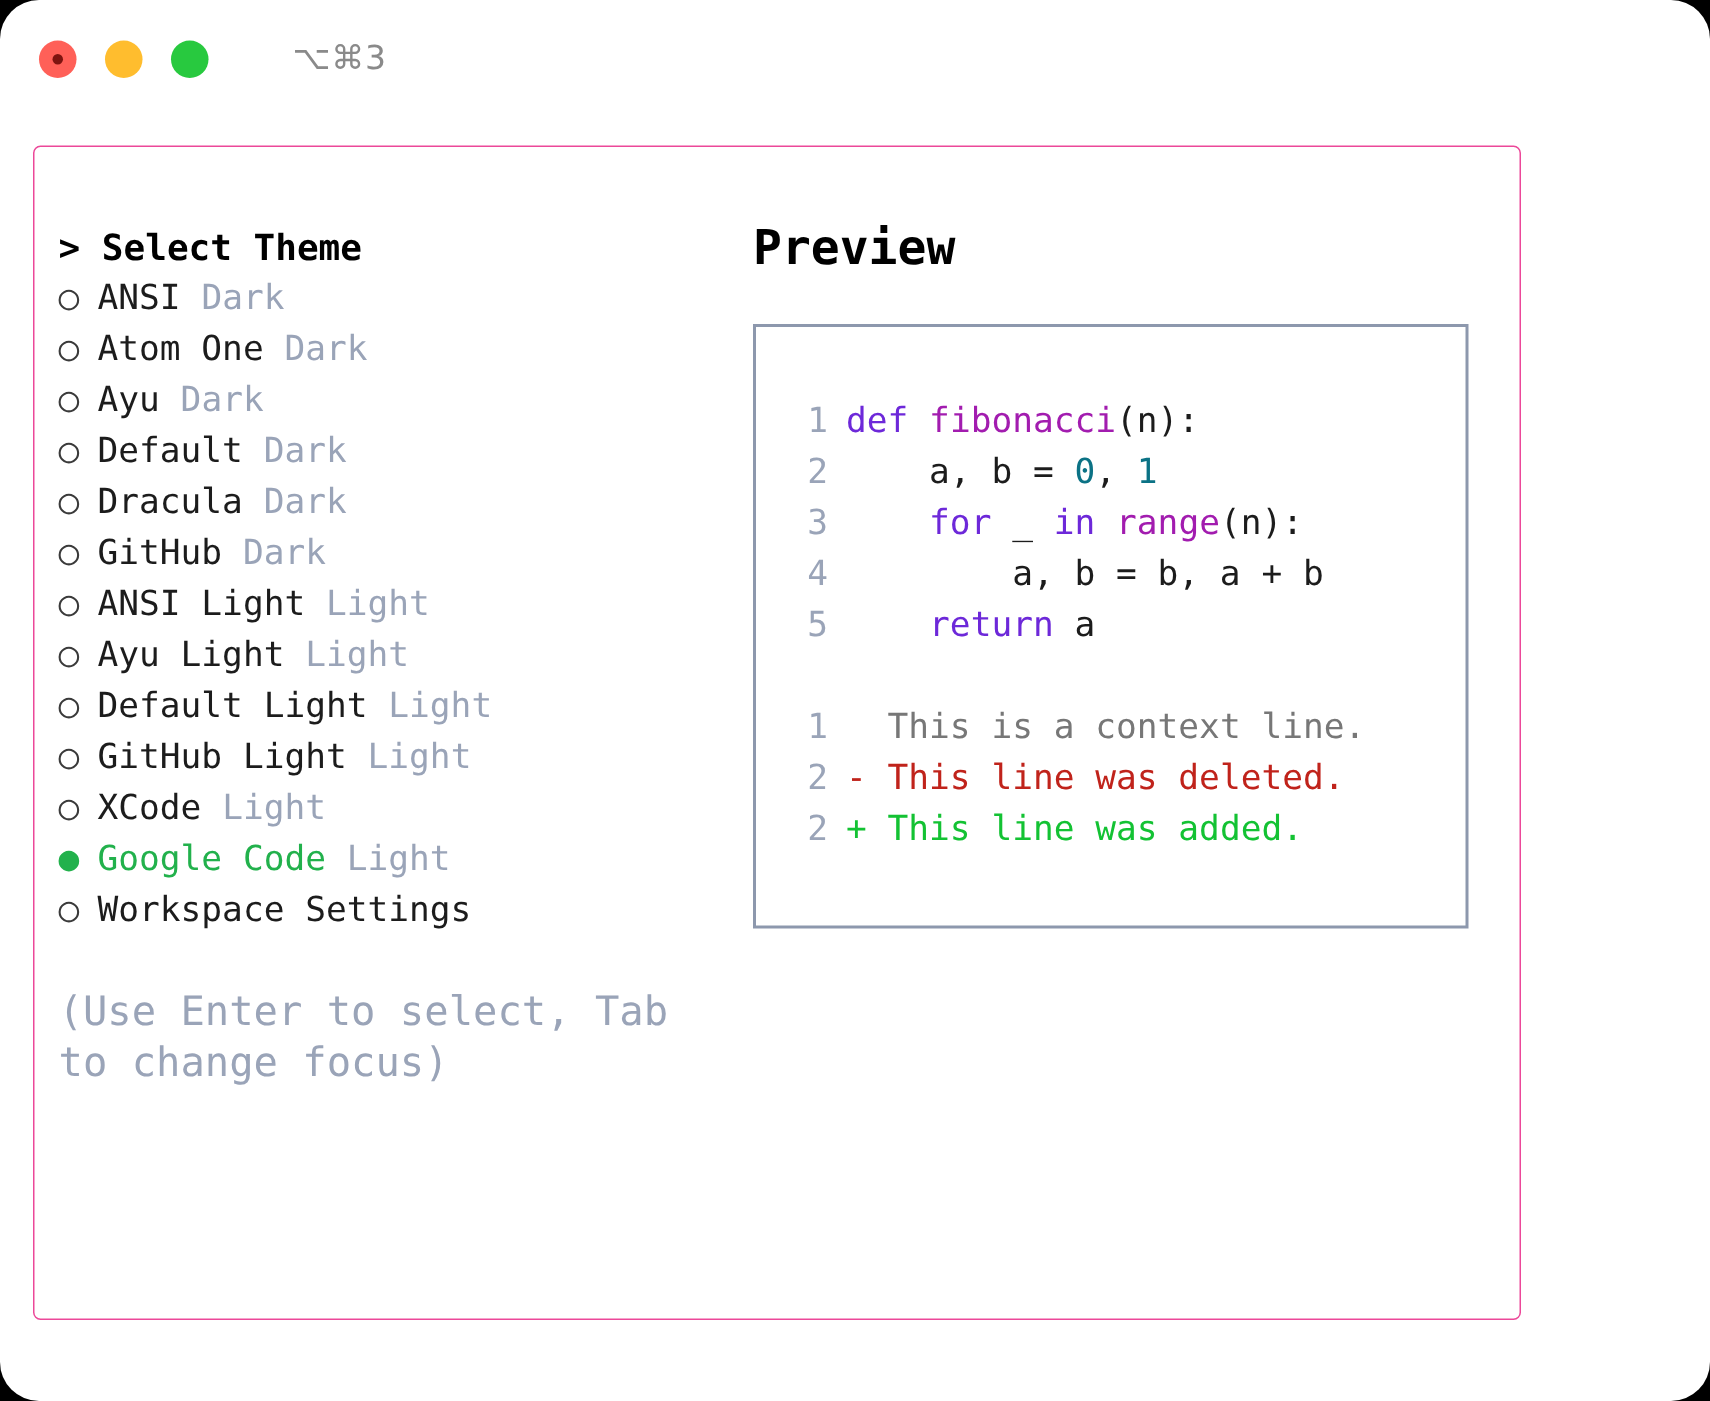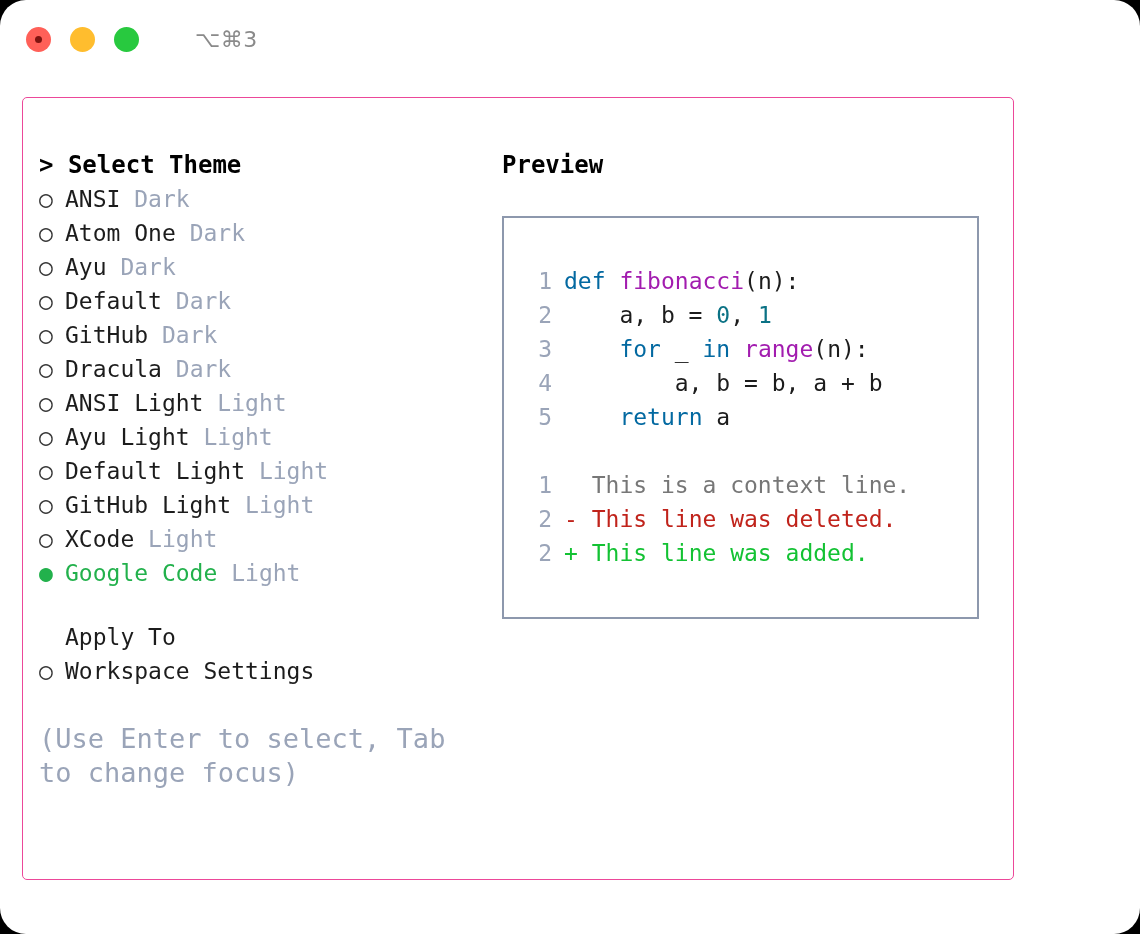--- a/index.html
+++ b/index.html
@@ -124,21 +124,21 @@
   }
 
   
   #right-col {
     position: absolute;
     left: 479px;
     top: 50px;
     width: 490px;
   }
   #preview-title {
-    font-size: 24px;
+    font-size: 32px;
     font-weight: bold;
     color: #000000;
     line-height: 34px;
   }
   #preview-box {
     margin-top: 34px;
     width: 477px;
     height: 403px;
     border: 2px solid #8d98ad;
     box-sizing: border-box;
@@ -152,21 +152,21 @@
   }
   .lnum {
     display: inline-block;
     width: 30px;
     text-align: right;
     margin-right: 12px;
     color: #9aa4b8;
   }
   .gap { height: 34px; }
 
-  .kw   { color: #0369a1; }
+  .kw   { color: #6d28d9; }
   .fn   { color: #a21caf; }
   .num  { color: #0b7285; }
   .pl   { color: #1c1c1c; }
   .ctx  { color: #777777; text-align: right; }
   .del  { color: #c0231b; }
   .add  { color: #13c233; }
 </style>
 </head>
 <body>
 
@@ -183,31 +183,30 @@
 
   <div id="panel">
 
     <div id="left-col">
       <div class="row section-head"><span>&gt;</span> <span>Select Theme</span></div>
       <div id="theme-list">
           <div class="row"><span class="bullet">○</span><span class="label">ANSI</span> <span class="tag">Dark</span></div>
           <div class="row"><span class="bullet">○</span><span class="label">Atom One</span> <span class="tag">Dark</span></div>
           <div class="row"><span class="bullet">○</span><span class="label">Ayu</span> <span class="tag">Dark</span></div>
           <div class="row"><span class="bullet">○</span><span class="label">Default</span> <span class="tag">Dark</span></div>
+          <div class="row"><span class="bullet">○</span><span class="label">Dracula</span> <span class="tag">Dark</span></div>
           <div class="row"><span class="bullet">○</span><span class="label">GitHub</span> <span class="tag">Dark</span></div>
-          <div class="row"><span class="bullet">○</span><span class="label">Dracula</span> <span class="tag">Dark</span></div>
           <div class="row"><span class="bullet">○</span><span class="label">ANSI Light</span> <span class="tag">Light</span></div>
           <div class="row"><span class="bullet">○</span><span class="label">Ayu Light</span> <span class="tag">Light</span></div>
           <div class="row"><span class="bullet">○</span><span class="label">Default Light</span> <span class="tag">Light</span></div>
           <div class="row"><span class="bullet">○</span><span class="label">GitHub Light</span> <span class="tag">Light</span></div>
           <div class="row"><span class="bullet">○</span><span class="label">XCode</span> <span class="tag">Light</span></div>
           <div class="row"><span class="bullet sel">●</span><span class="label sel">Google Code</span> <span class="tag">Light</span></div>
         </div>
 
-      <div class="row" id="apply-head">Apply To</div>
       <div id="apply-list">
           <div class="row"><span class="bullet">○</span><span class="label">Workspace Settings</span></div>
         </div>
 
       <div id="hint">(Use Enter to select, Tab to change focus)</div>
     </div>
 
     <div id="right-col">
       <div id="preview-title">Preview</div>
       <div id="preview-box">

